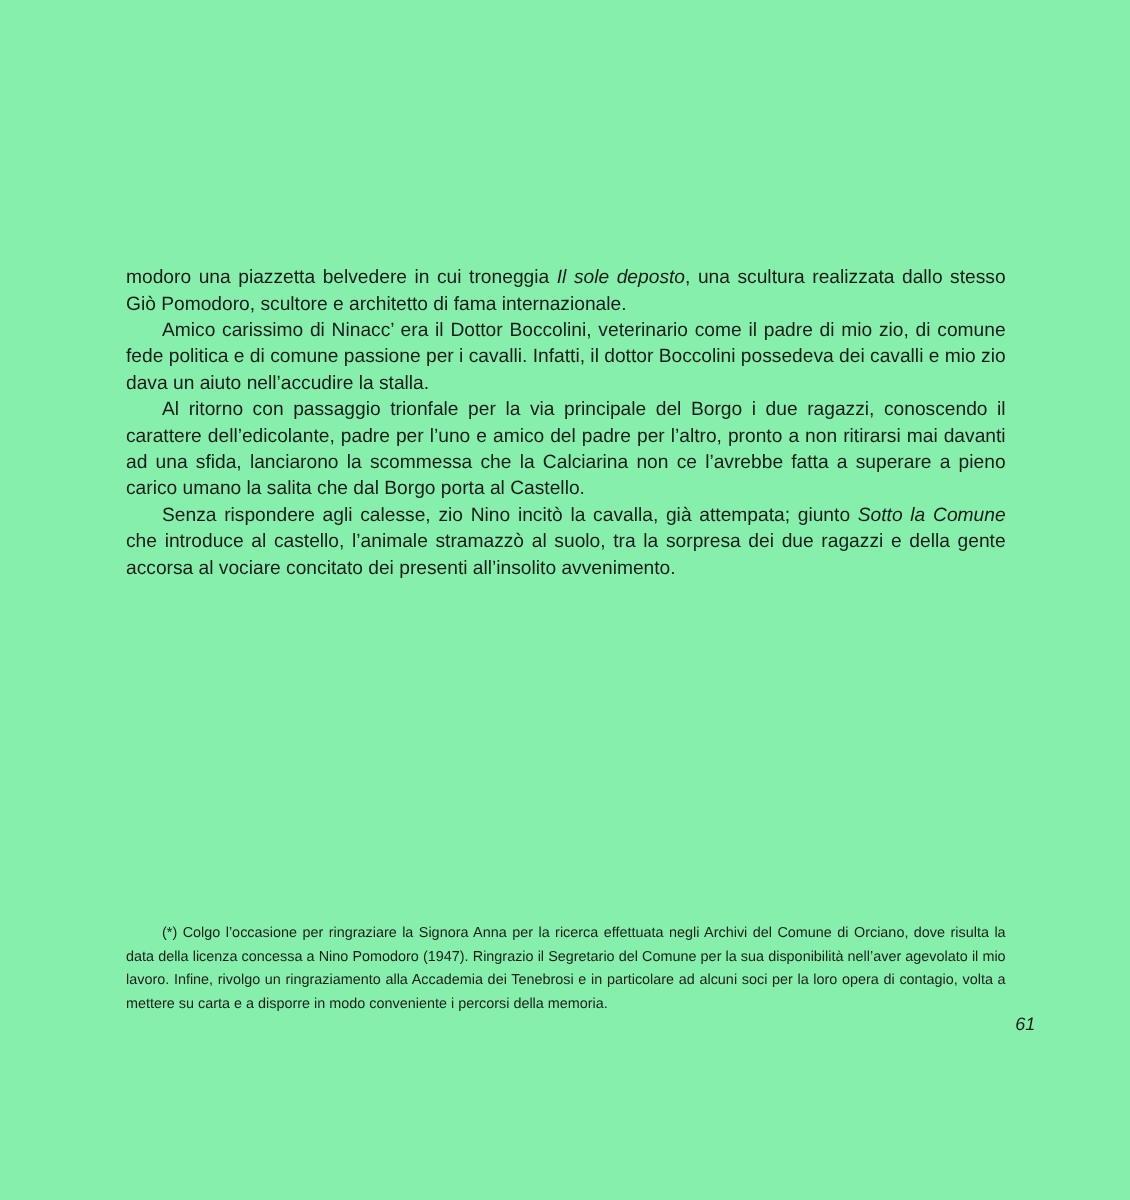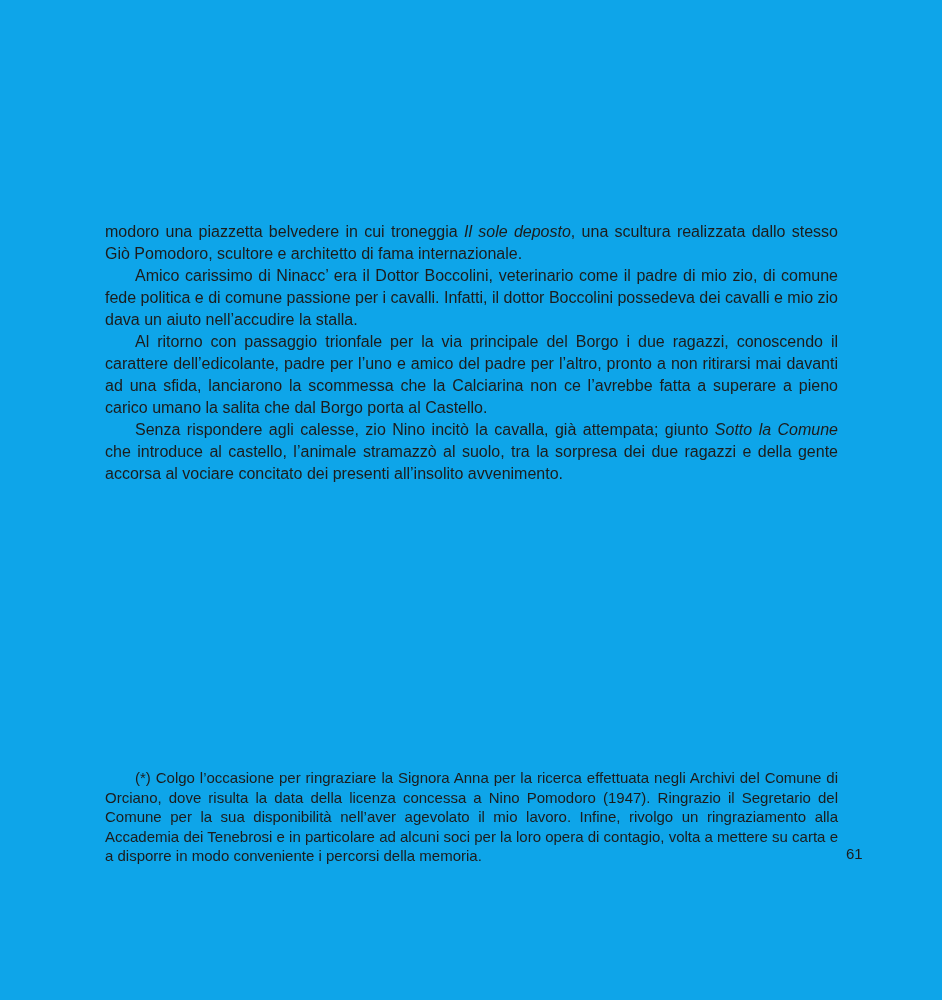--- a/index.html
+++ b/index.html
@@ -4,21 +4,21 @@
 <style>
   html, body {
     margin: 0;
     padding: 0;
     background: #ffffff;
   }
   .page {
     position: relative;
     width: 942px;
     height: 1000px;
-    background: #0ea5e9;
+    background: #86efac;
     overflow: hidden;
     font-family: "Liberation Sans", sans-serif;
     color: #1c1c1c;
   }
   .body-text {
     position: absolute;
     left: 105px;
     top: 221px;
     width: 733px;
     font-size: 16px;
@@ -33,34 +33,35 @@
     text-indent: 30px;
   }
   .body-text i, .footnote i {
     font-style: italic;
   }
   .footnote {
     position: absolute;
     left: 105px;
     top: 768px;
     width: 733px;
-    font-size: 15px;
+    font-size: 12px;
     line-height: 19.5px;
     text-align: justify;
   }
   .footnote p {
     margin: 0;
     padding: 0;
     text-indent: 30px;
   }
   .page-number {
     position: absolute;
     left: 846px;
     top: 845px;
     font-size: 15px;
+    font-style: italic;
     color: #1c1c1c;
   }
 </style>
 </head>
 <body>
 
 <div class="page">
   <div class="body-text" id="body-text">
       <p><span>modoro una piazzetta belvedere in cui troneggia </span><i>Il sole deposto</i><span>, una scultura realizzata dallo stesso Giò Pomodoro, scultore e architetto di fama internazionale.</span></p>
       <p class="indent"><span>Amico carissimo di Ninacc’ era il Dottor Boccolini, veterinario come il padre di mio zio, di comune fede politica e di comune passione per i cavalli. Infatti, il dottor Boccolini possedeva dei cavalli e mio zio dava un aiuto nell’accudire la stalla.</span></p>

